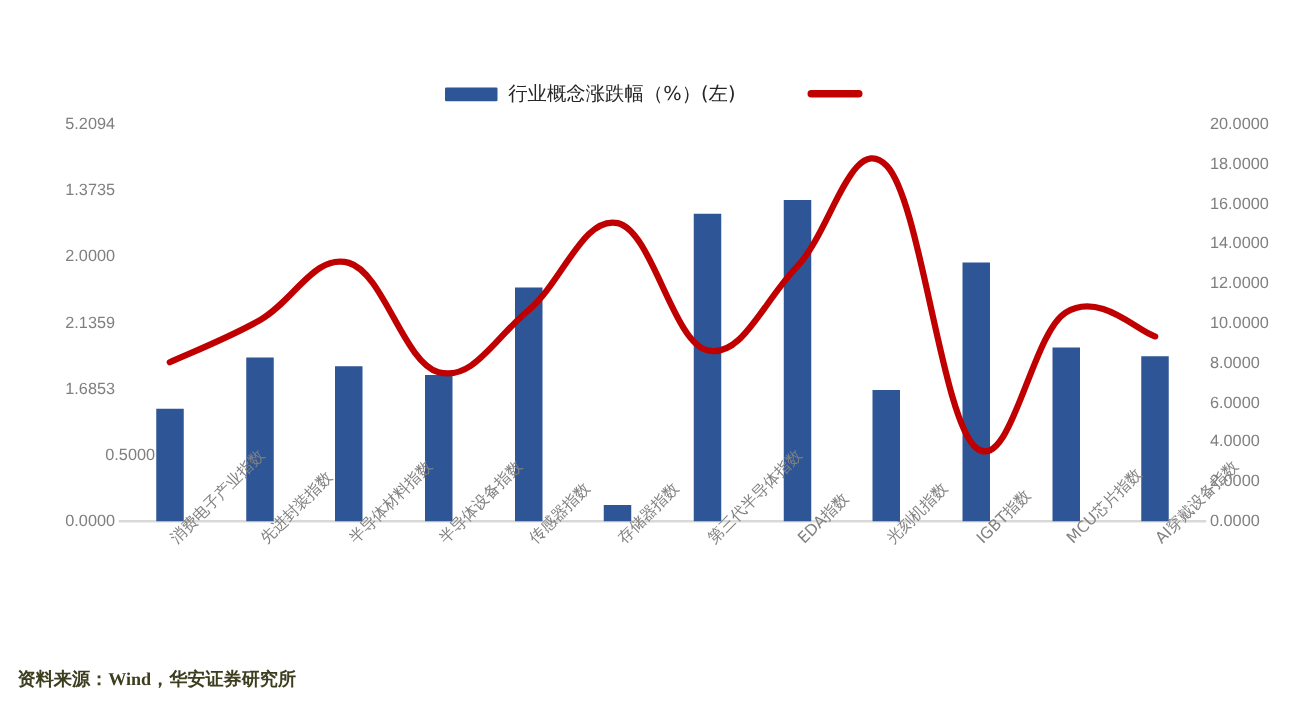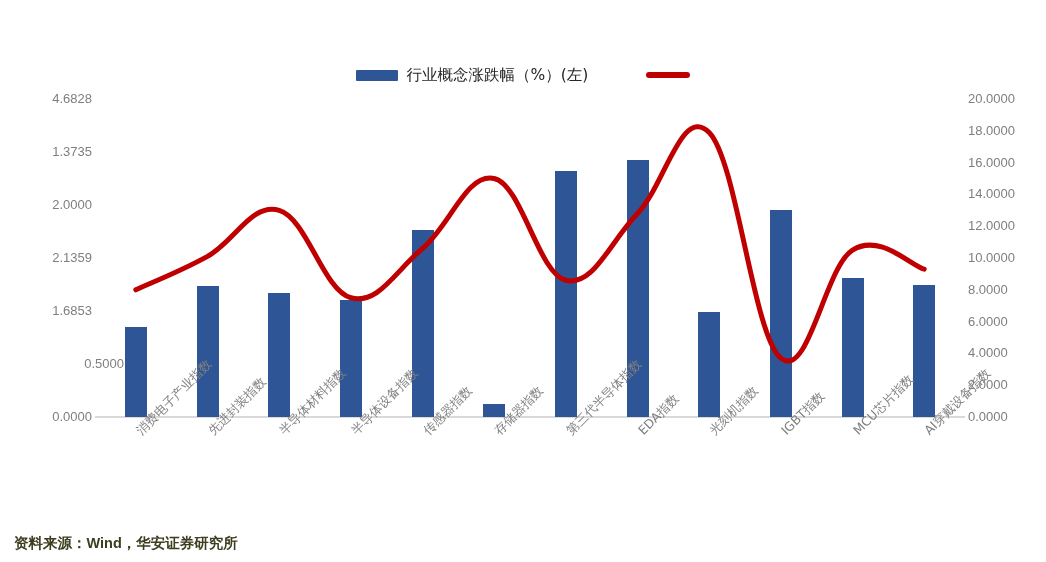--- a/index.html
+++ b/index.html
@@ -53,40 +53,40 @@
     font-size:12.5px;color:#808080;white-space:nowrap;
     transform-origin:left top;
     transform:rotate(-45deg);
     font-family:"DejaVu Sans","Liberation Sans",sans-serif;
   }
 
   
   .footer{
     position:absolute;left:14px;top:534px;
     font-size:14.5px;color:#3d3d1f;white-space:nowrap;
-    font-family:Liberation Sans, sans-serif;font-weight:bold;
+    font-family:Liberation Serif, serif;font-weight:bold;
   }
 </style>
 </head>
 <body>
 
 <div id="figure">
 
   <div class="legend">
     <div class="legend-item">
       <span class="swatch-bar"></span>
       <span class="legend-label">行业概念涨跌幅（%）(左)</span>
     </div>
     <div class="legend-item">
       <span class="swatch-line"></span>
     </div>
   </div>
 
   <div class="ytick-left-wrap" id="leftticks">
-      <div class="ytick-row l" style="top: 91px;">4.6828</div>
+      <div class="ytick-row l" style="top: 91px;">5.2094</div>
       <div class="ytick-row l" style="top: 144px;">1.3735</div>
       <div class="ytick-row l" style="top: 197px;">2.0000</div>
       <div class="ytick-row l" style="top: 250px;">2.1359</div>
       <div class="ytick-row l" style="top: 303px;">1.6853</div>
       <div class="ytick-row l" style="top: 356px; margin-left: 32px;">0.5000</div>
       <div class="ytick-row l" style="top: 409px;">0.0000</div>
     </div>
   <div class="ytick-right-wrap" id="rightticks">
       <div class="ytick-row r" style="top: 91px;">20.0000</div>
       <div class="ytick-row r" style="top: 122.8px;">18.0000</div>

